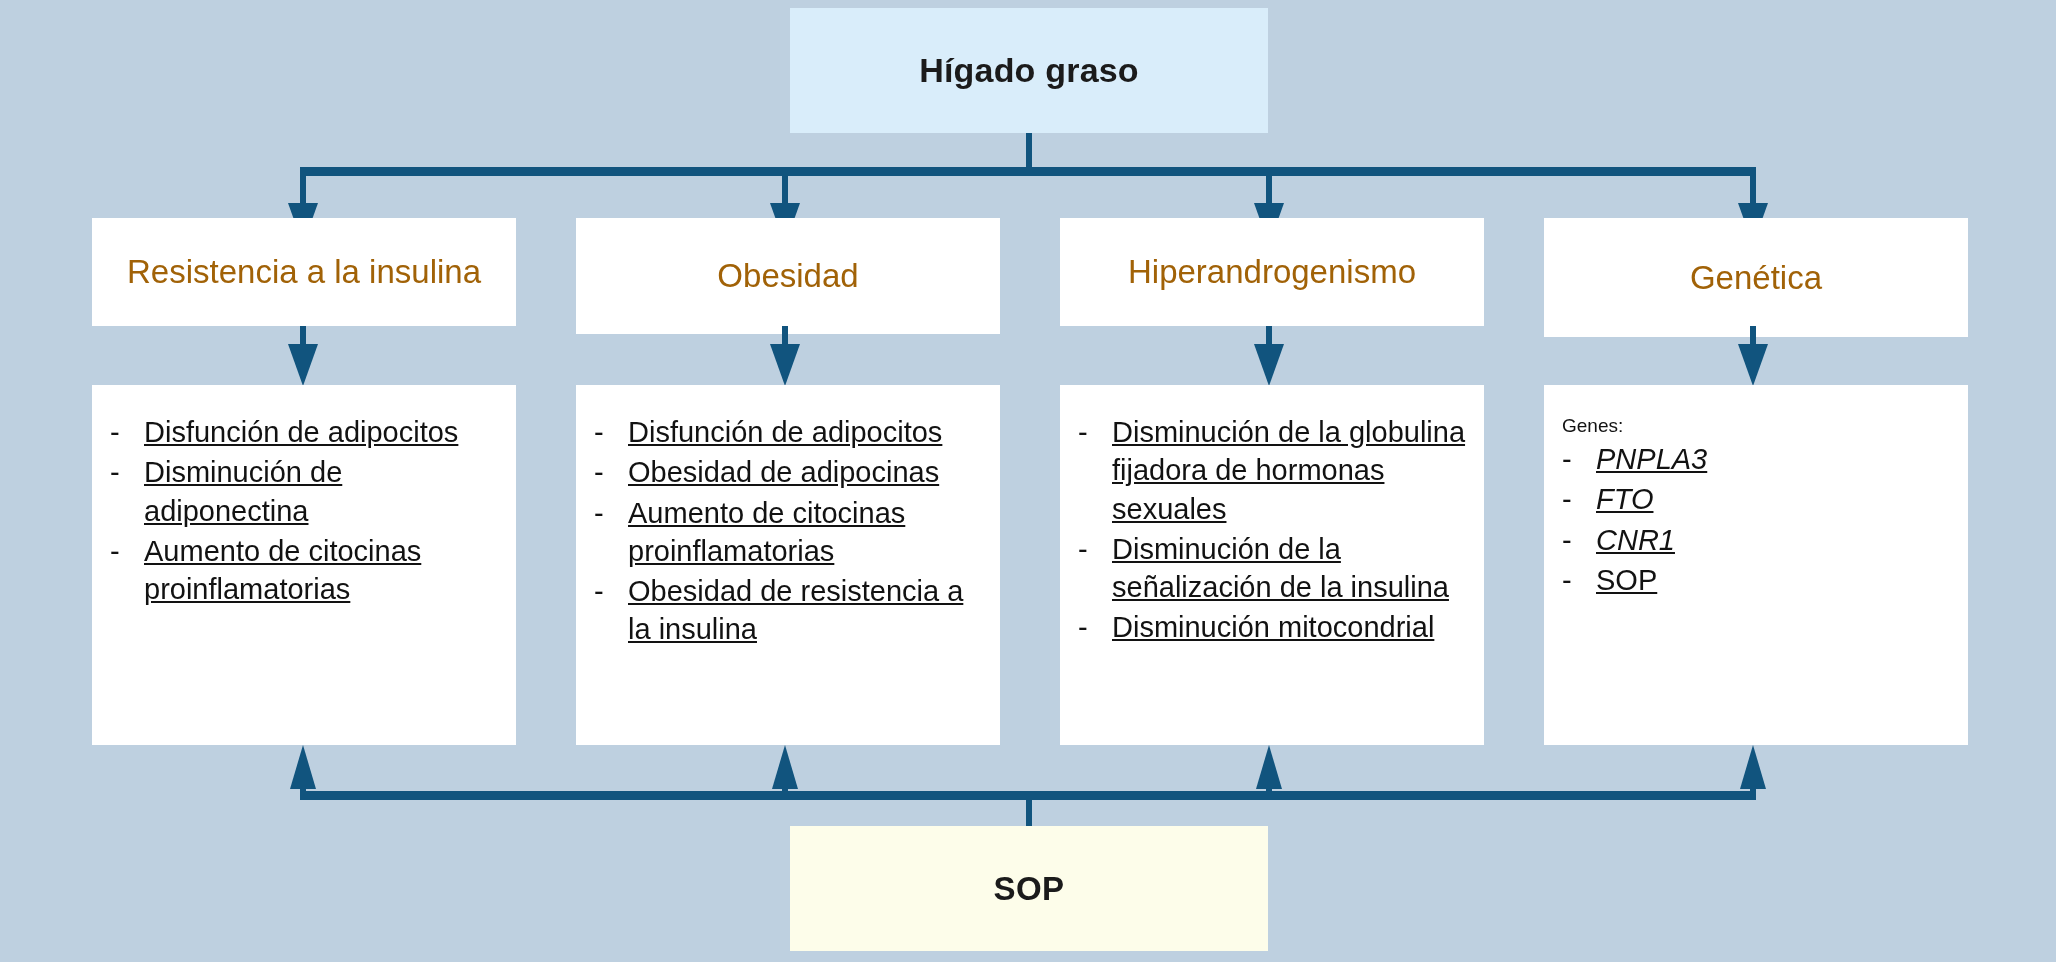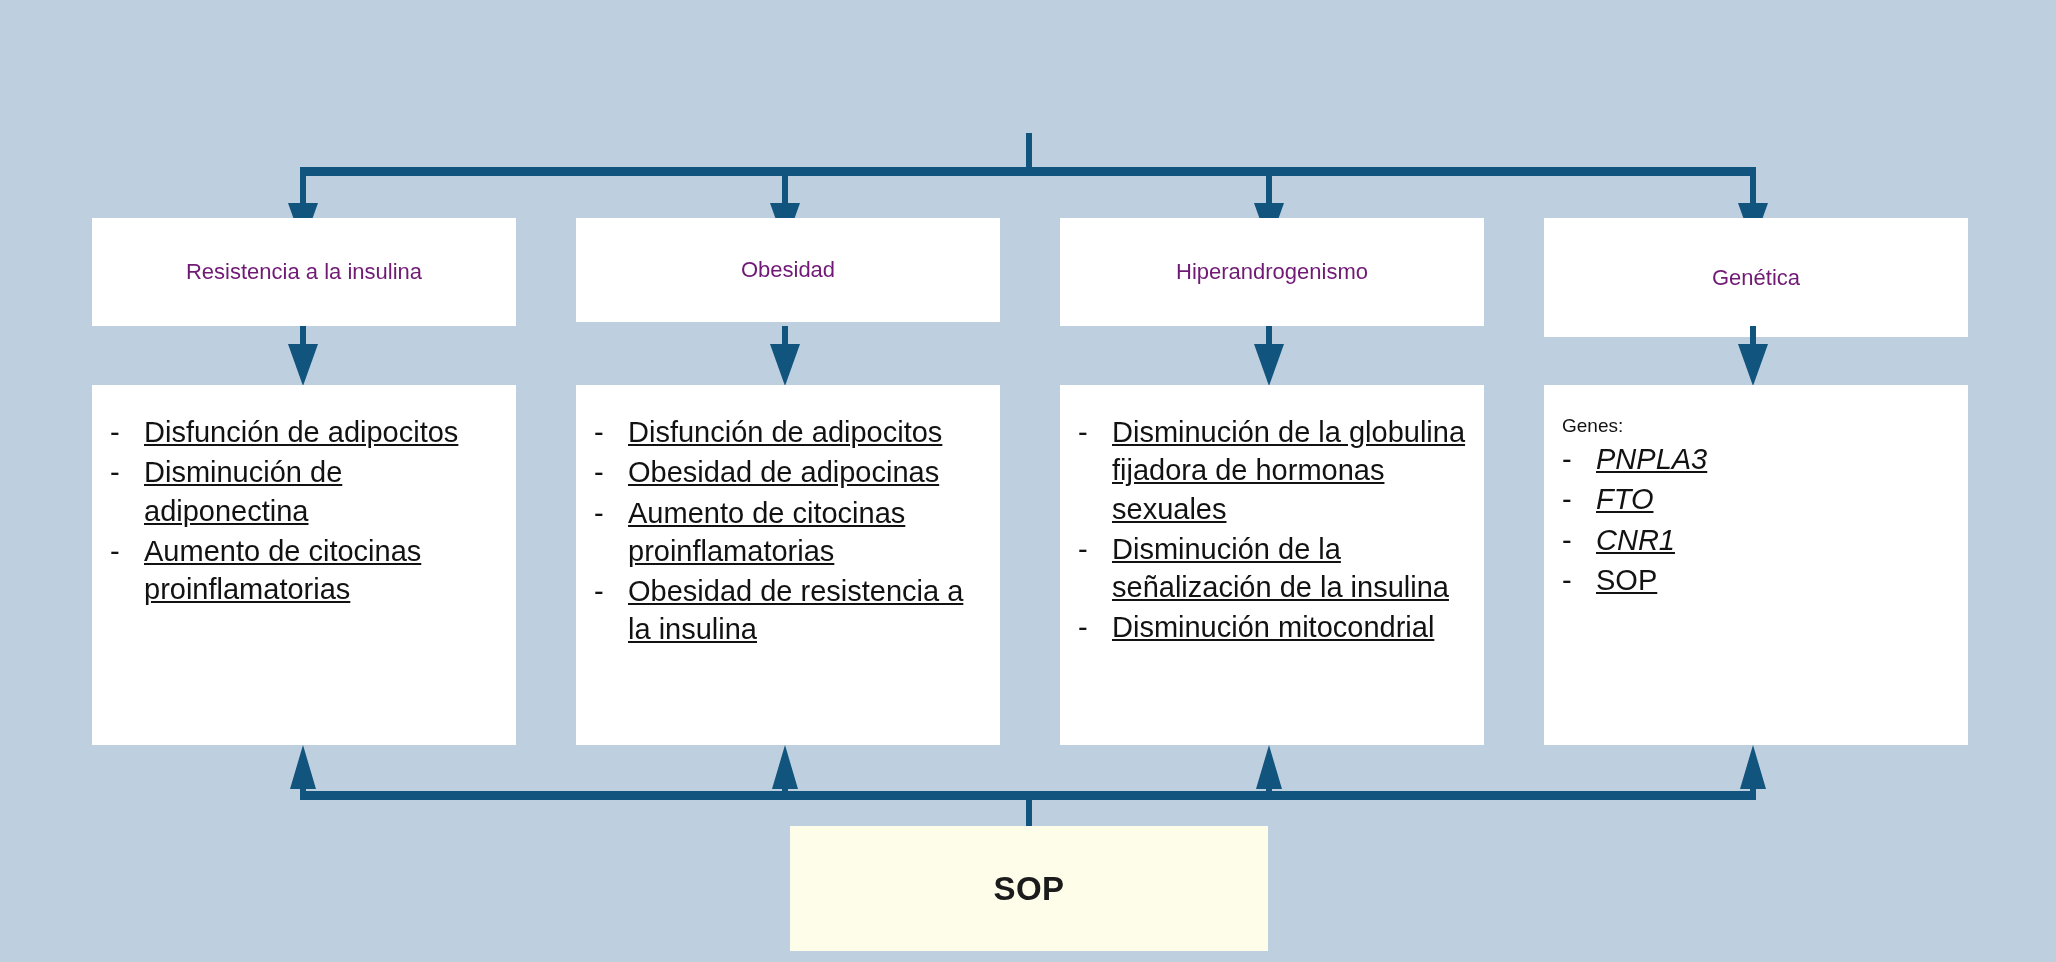--- a/index.html
+++ b/index.html
@@ -53,23 +53,23 @@
     letter-spacing: 0.4px;
   }
 
   .cat-box {
     display: flex;
     align-items: center;
     justify-content: center;
     background: #ffffff;
   }
   .cat-box .label {
-    font-size: 22px;
+    font-size: 33px;
     font-weight: normal;
-    color: #701a75;
+    color: #a16207;
     text-align: center;
     line-height: 1.15;
   }
 
   .detail-box {
     background: #ffffff;
     padding: 28px 18px 18px 18px;
   }
 
   .bullet-list {
@@ -128,20 +128,23 @@
     border-left: 13px solid transparent;
     border-right: 13px solid transparent;
     border-bottom: 44px solid #11547e;
   }
 </style>
 </head>
 <body>
 
 <div id="canvas">
 
+  <div class="box top-box" style="left:790px; top:8px; width:478px; height:125px;">
+    <span class="label">Hígado graso</span>
+  </div>
 
   <div class="conn v-line" style="left:1026px; top:133px; width:6px; height:38px;"></div>
 
   <div class="conn h-line" style="left:300px; top:167px; width:1456px; height:9px;"></div>
 
   <div class="conn v-line" style="left:300px; top:167px; width:6px; height:40px;"></div>
   <div class="arrow-down" style="left:288px; top:203px;"></div>
 
   <div class="conn v-line" style="left:782px; top:167px; width:6px; height:40px;"></div>
   <div class="arrow-down" style="left:770px; top:203px;"></div>
@@ -149,21 +152,21 @@
   <div class="conn v-line" style="left:1266px; top:167px; width:6px; height:40px;"></div>
   <div class="arrow-down" style="left:1254px; top:203px;"></div>
 
   <div class="conn v-line" style="left:1750px; top:167px; width:6px; height:40px;"></div>
   <div class="arrow-down" style="left:1738px; top:203px;"></div>
 
   <div class="box cat-box" style="left:92px; top:218px; width:424px; height:108px;">
     <span class="label">Resistencia a la insulina</span>
   </div>
 
-  <div class="box cat-box" style="left:576px; top:218px; width:424px; height:104px;">
+  <div class="box cat-box" style="left:576px; top:218px; width:424px; height:116px;">
     <span class="label">Obesidad</span>
   </div>
 
   <div class="box cat-box" style="left:1060px; top:218px; width:424px; height:108px;">
     <span class="label">Hiperandrogenismo</span>
   </div>
 
   <div class="box cat-box" style="left:1544px; top:218px; width:424px; height:119px;">
     <span class="label">Genética</span>
   </div>

